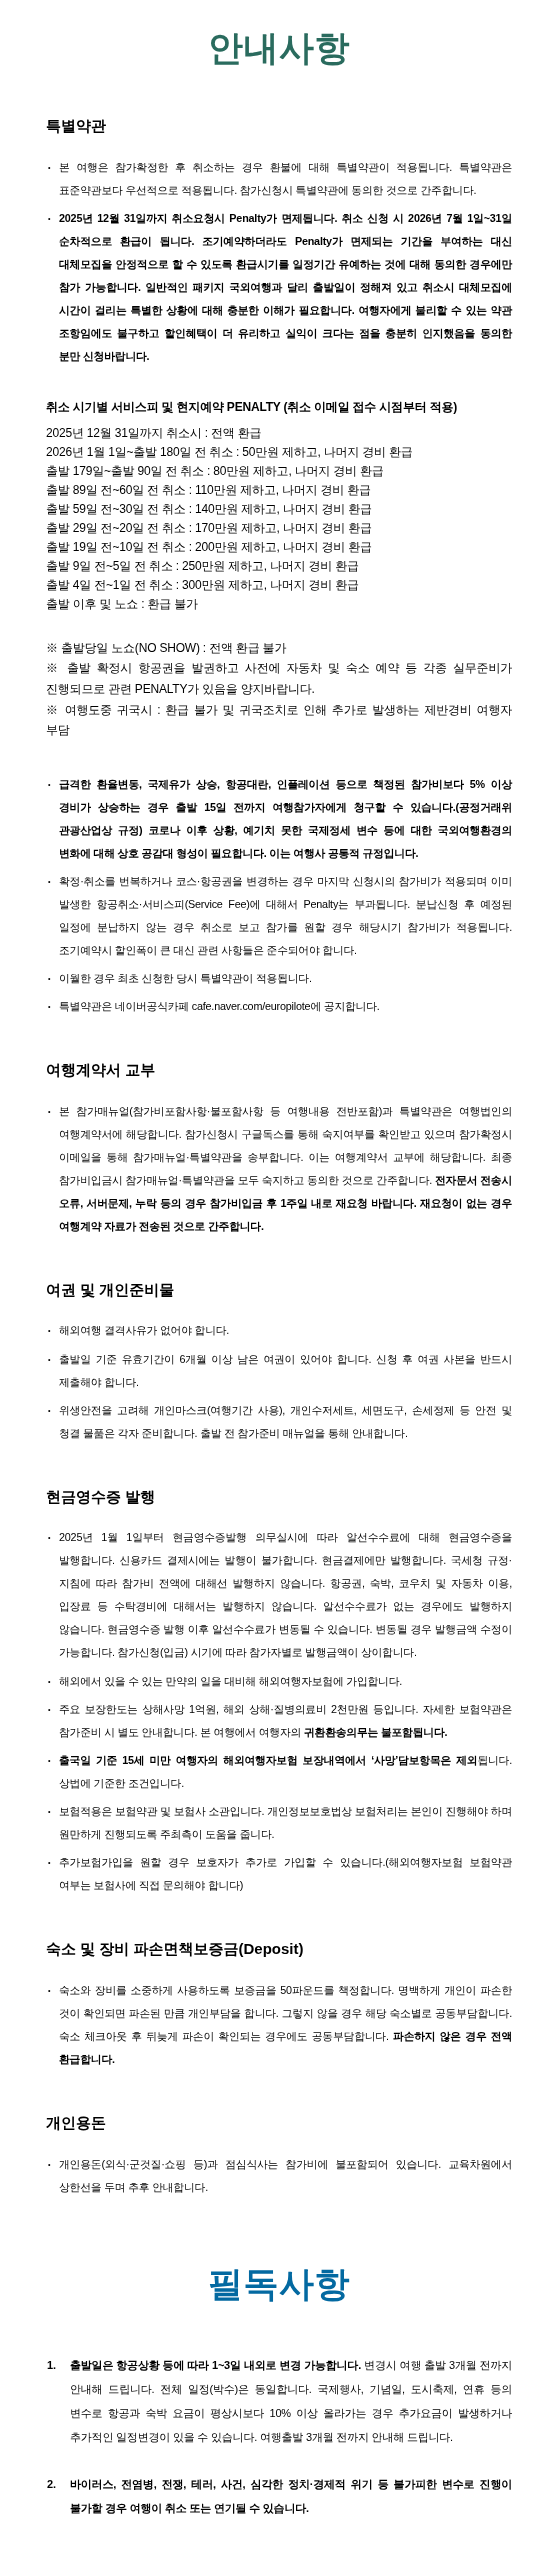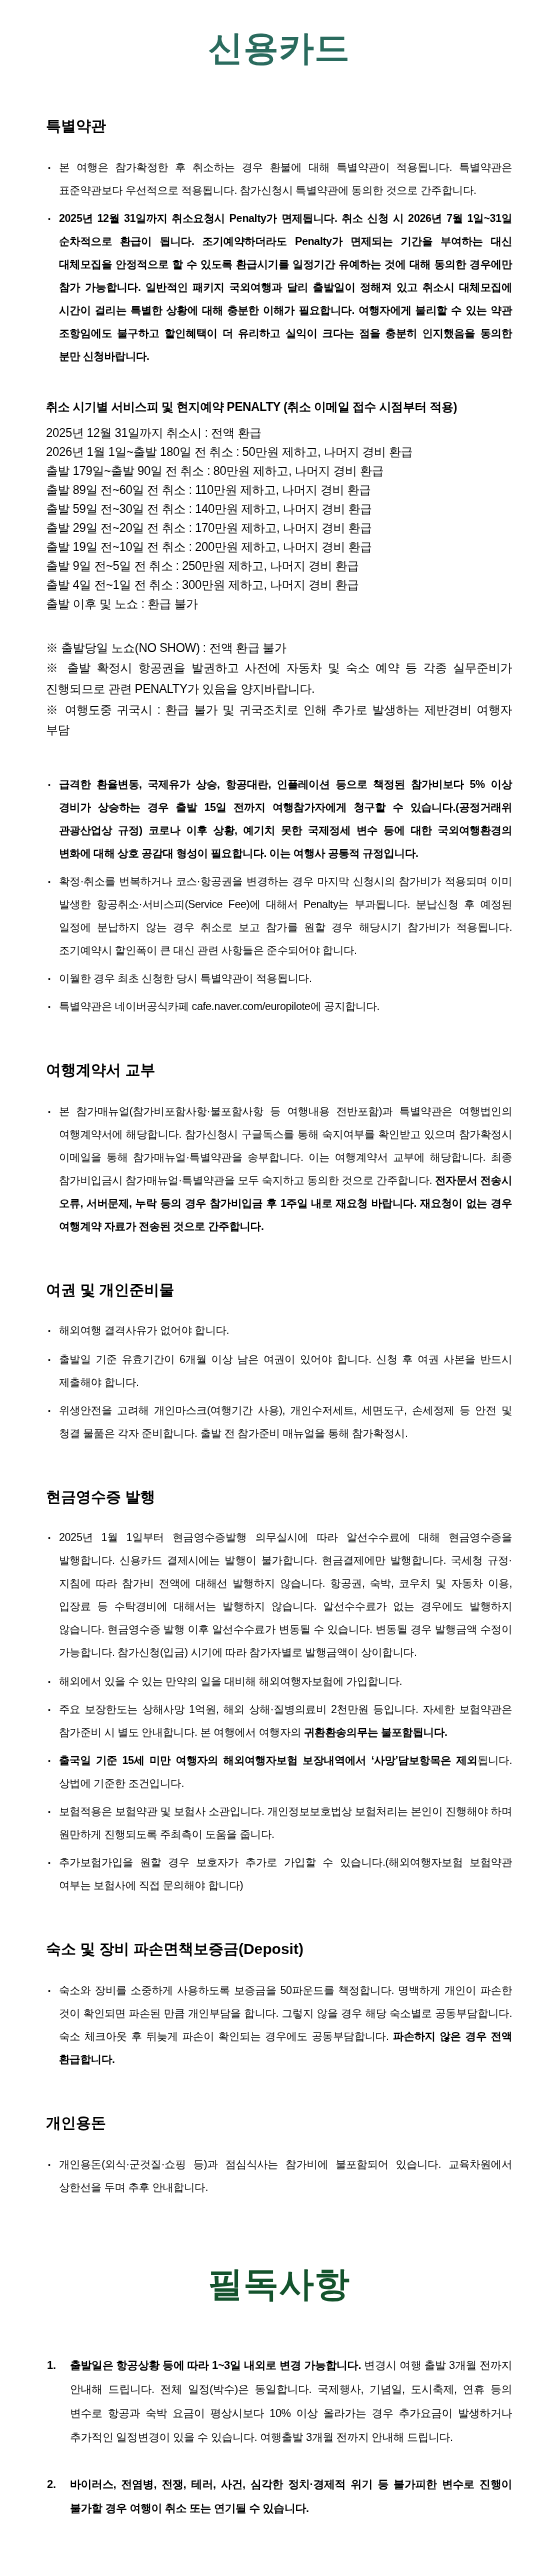--- a/index.html
+++ b/index.html
@@ -49,21 +49,21 @@
   }
   li.num-item .num {
     position:absolute; left:1px; top:0; font-weight:700;
   }
 </style>
 </head>
 <body>
 
 <div class="page">
   <div class="content">
-      <div class="doc-title" style="color: rgb(42, 107, 94);">신용카드</div>
+      <div class="doc-title" style="color: rgb(42, 107, 94);">안내사항</div>
       <div class="section-heading">특별약관</div>
       <ul class="bullets">
         <li class="bullet-item"><span class="marker">•</span><span class="seg">본 여행은 참가확정한 후 취소하는 경우 환불에 대해 특별약관이 적용됩니다. 특별약관은 표준약관보다 우선적으로 적용됩니다. 참가신청시 특별약관에 동의한 것으로 간주합니다.</span></li>
         <li class="bullet-item"><span class="marker">•</span><b class="seg bold">2025년 12월 31일까지 취소요청시 Penalty가 면제됩니다. 취소 신청 시 2026년 7월 1일~31일 순차적으로 환급이 됩니다. 조기예약하더라도 Penalty가 면제되는 기간을 부여하는 대신 대체모집을 안정적으로 할 수 있도록 환급시기를 일정기간 유예하는 것에 대해 동의한 경우에만 참가 가능합니다. 일반적인 패키지 국외여행과 달리 출발일이 정해져 있고 취소시 대체모집에 시간이 걸리는 특별한 상황에 대해 충분한 이해가 필요합니다. 여행자에게 불리할 수 있는 약관 조항임에도 불구하고 할인혜택이 더 유리하고 실익이 크다는 점을 충분히 인지했음을 동의한 분만 신청바랍니다.</b></li>
       </ul>
       <div class="penalty-block">
         <div class="penalty-heading">취소 시기별 서비스피 및 현지예약 PENALTY (취소 이메일 접수 시점부터 적용)</div>
         <div class="penalty-line">2025년 12월 31일까지 취소시 : 전액 환급</div>
         <div class="penalty-line">2026년 1월 1일~출발 180일 전 취소 : 50만원 제하고, 나머지 경비 환급</div>
         <div class="penalty-line">출발 179일~출발 90일 전 취소 : 80만원 제하고, 나머지 경비 환급</div>
@@ -87,41 +87,41 @@
         <li class="bullet-item"><span class="marker">•</span><span class="seg">특별약관은 네이버공식카페 </span><span class="seg">cafe.naver.com/europilote</span><span class="seg">에 공지합니다.</span></li>
       </ul>
       <div class="section-heading">여행계약서 교부</div>
       <ul class="bullets">
         <li class="bullet-item"><span class="marker">•</span><span class="seg">본 참가매뉴얼(참가비포함사항·불포함사항 등 여행내용 전반포함)과 특별약관은 여행법인의 여행계약서에 해당합니다. 참가신청시 구글독스를 통해 숙지여부를 확인받고 있으며 참가확정시 이메일을 통해 참가매뉴얼·특별약관을 송부합니다. 이는 여행계약서 교부에 해당합니다. 최종 참가비입금시 참가매뉴얼·특별약관을 모두 숙지하고 동의한 것으로 간주합니다. </span><b class="seg bold">전자문서 전송시 오류, 서버문제, 누락 등의 경우 참가비입금 후 1주일 내로 재요청 바랍니다. 재요청이 없는 경우 여행계약 자료가 전송된 것으로 간주합니다.</b></li>
       </ul>
       <div class="section-heading">여권 및 개인준비물</div>
       <ul class="bullets">
         <li class="bullet-item"><span class="marker">•</span><span class="seg">해외여행 결격사유가 없어야 합니다.</span></li>
         <li class="bullet-item"><span class="marker">•</span><span class="seg">출발일 기준 유효기간이 6개월 이상 남은 여권이 있어야 합니다. 신청 후 여권 사본을 반드시 제출해야 합니다.</span></li>
-        <li class="bullet-item"><span class="marker">•</span><span class="seg">위생안전을 고려해 개인마스크(여행기간 사용), 개인수저세트, 세면도구, 손세정제 등 안전 및 청결 물품은 각자 준비합니다. 출발 전 참가준비 매뉴얼을 통해 참가확정시.</span></li>
+        <li class="bullet-item"><span class="marker">•</span><span class="seg">위생안전을 고려해 개인마스크(여행기간 사용), 개인수저세트, 세면도구, 손세정제 등 안전 및 청결 물품은 각자 준비합니다. 출발 전 참가준비 매뉴얼을 통해 안내합니다.</span></li>
       </ul>
       <div class="section-heading">현금영수증 발행</div>
       <ul class="bullets">
         <li class="bullet-item"><span class="marker">•</span><span class="seg">2025년 1월 1일부터 현금영수증발행 의무실시에 따라 알선수수료에 대해 현금영수증을 발행합니다. 신용카드 결제시에는 발행이 불가합니다. 현금결제에만 발행합니다. 국세청 규정·지침에 따라 참가비 전액에 대해선 발행하지 않습니다. 항공권, 숙박, 코우치 및 자동차 이용, 입장료 등 수탁경비에 대해서는 발행하지 않습니다. 알선수수료가 없는 경우에도 발행하지 않습니다. 현금영수증 발행 이후 알선수수료가 변동될 수 있습니다. 변동될 경우 발행금액 수정이 가능합니다. 참가신청(입금) 시기에 따라 참가자별로 발행금액이 상이합니다.</span></li>
       </ul>
       <ul class="bullets">
         <li class="bullet-item"><span class="marker">•</span><span class="seg">해외에서 있을 수 있는 만약의 일을 대비해 해외여행자보험에 가입합니다.</span></li>
         <li class="bullet-item"><span class="marker">•</span><span class="seg">주요 보장한도는 상해사망 1억원, 해외 상해·질병의료비 2천만원 등입니다. 자세한 보험약관은 참가준비 시 별도 안내합니다. 본 여행에서 여행자의 </span><b class="seg bold">귀환환송의무는 불포함됩니다.</b></li>
         <li class="bullet-item"><span class="marker">•</span><b class="seg bold">출국일 기준 15세 미만 여행자의 해외여행자보험 보장내역에서 ‘사망’담보항목은 제외</b><span class="seg">됩니다. 상법에 기준한 조건입니다.</span></li>
         <li class="bullet-item"><span class="marker">•</span><span class="seg">보험적용은 보험약관 및 보험사 소관입니다. 개인정보보호법상 보험처리는 본인이 진행해야 하며 원만하게 진행되도록 주최측이 도움을 줍니다.</span></li>
         <li class="bullet-item"><span class="marker">•</span><span class="seg">추가보험가입을 원할 경우 보호자가 추가로 가입할 수 있습니다.(해외여행자보험 보험약관 여부는 보험사에 직접 문의해야 합니다)</span></li>
       </ul>
       <div class="section-heading">숙소 및 장비 파손면책보증금(Deposit)</div>
       <ul class="bullets">
         <li class="bullet-item"><span class="marker">•</span><span class="seg">숙소와 장비를 소중하게 사용하도록 보증금을 50파운드를 책정합니다. 명백하게 개인이 파손한 것이 확인되면 파손된 만큼 개인부담을 합니다. 그렇지 않을 경우 해당 숙소별로 공동부담합니다. 숙소 체크아웃 후 뒤늦게 파손이 확인되는 경우에도 공동부담합니다. </span><b class="seg bold">파손하지 않은 경우 전액 환급합니다.</b></li>
       </ul>
       <div class="section-heading">개인용돈</div>
       <ul class="bullets">
         <li class="bullet-item"><span class="marker">•</span><span class="seg">개인용돈(외식·군것질·쇼핑 등)과 점심식사는 참가비에 불포함되어 있습니다. 교육차원에서 상한선을 두며 추후 안내합니다.</span></li>
       </ul>
-      <div class="doc-title" style="color: #14532d;">필독사항</div>
+      <div class="doc-title" style="color: #0369a1;">필독사항</div>
       <ol class="numbered">
         <li class="num-item"><span class="num">1.</span><b class="seg bold">출발일은 항공상황 등에 따라 1~3일 내외로 변경 가능합니다. </b><span class="seg">변경시 여행 출발 3개월 전까지 안내해 드립니다. 전체 일정(박수)은 동일합니다. 국제행사, 기념일, 도시축제, 연휴 등의 변수로 항공과 숙박 요금이 평상시보다 10% 이상 올라가는 경우 추가요금이 발생하거나 추가적인 일정변경이 있을 수 있습니다. 여행출발 3개월 전까지 안내해 드립니다.</span></li>
         <li class="num-item"><span class="num">2.</span><b class="seg bold">바이러스, 전염병, 전쟁, 테러, 사건, 심각한 정치·경제적 위기 등 불가피한 변수로 진행이 불가할 경우 여행이 취소 또는 연기될 수 있습니다.</b></li>
       </ol>
     </div>
 </div>
 
 
 </body></html>

